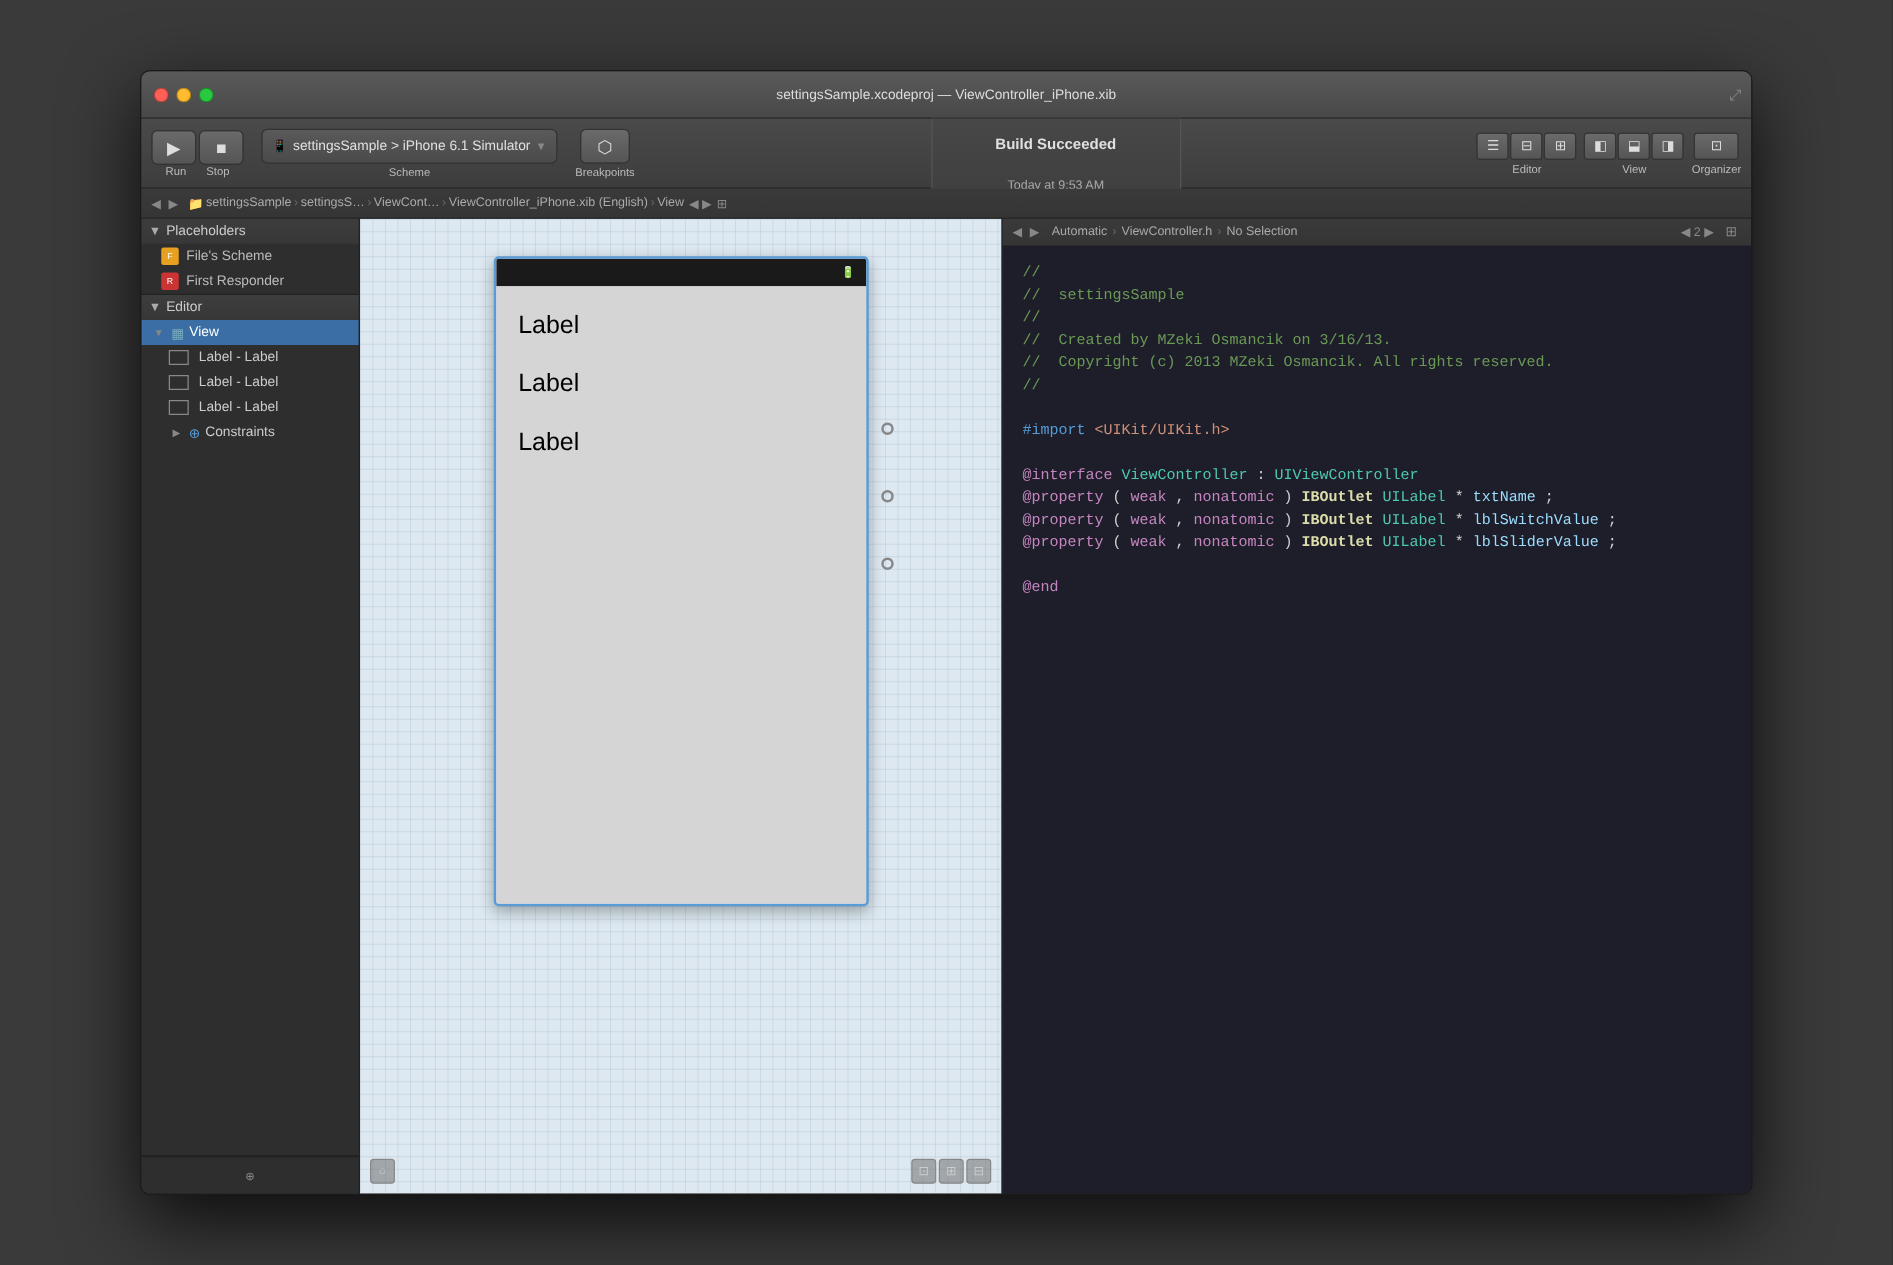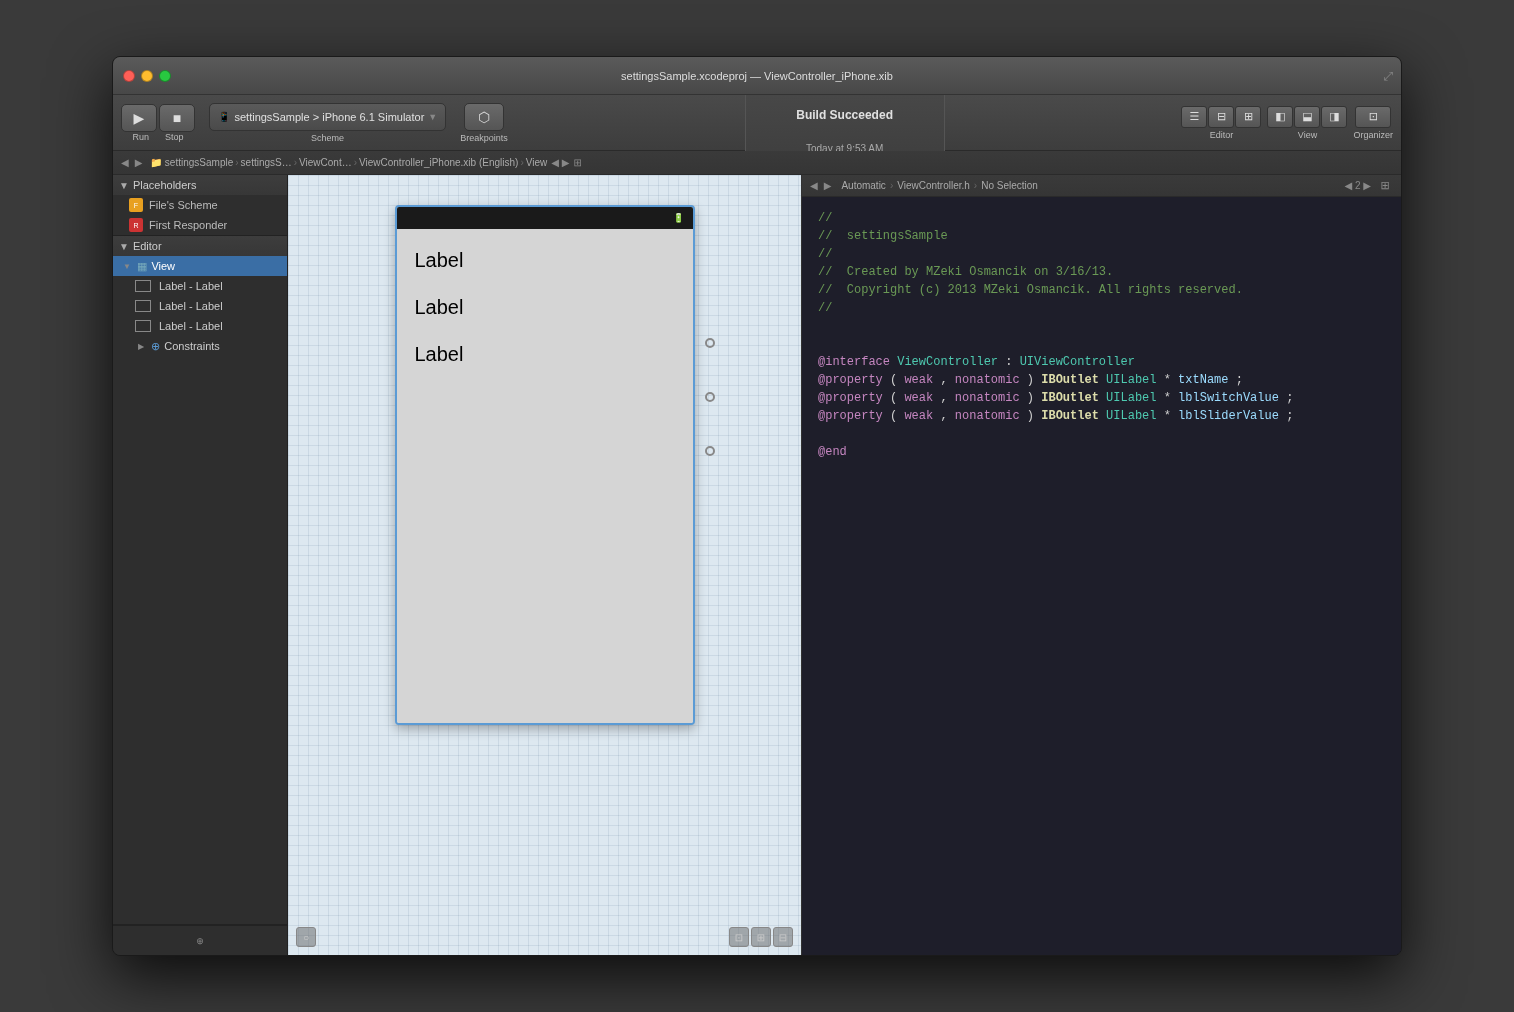--- a/index.html
+++ b/index.html
@@ -663,20 +663,25 @@
       </div>
 
       <div class="editor-code">
         <div><span class="code-comment">//</span></div>
         <div><span class="code-comment">//&nbsp;&nbsp;settingsSample</span></div>
         <div><span class="code-comment">//</span></div>
         <div><span class="code-comment">//&nbsp;&nbsp;Created by MZeki Osmancik on 3/16/13.</span></div>
         <div><span class="code-comment">//&nbsp;&nbsp;Copyright (c) 2013 MZeki Osmancik. All rights reserved.</span></div>
         <div><span class="code-comment">//</span></div>
         <div>&nbsp;</div>
+        <div>
+          <span class="code-import-keyword">#import</span>
+          <span style="color:#d0d0d0;"> </span>
+          <span class="code-string">&lt;UIKit/UIKit.h&gt;</span>
+        </div>
         <div>&nbsp;</div>
         <div>
           <span class="code-keyword">@interface</span>
           <span style="color:#4ec9b0;"> ViewController</span>
           <span style="color:#d0d0d0;"> : </span>
           <span class="code-type">UIViewController</span>
         </div>
         <div>
           <span class="code-keyword">@property</span>
           <span style="color:#d0d0d0;"> (</span>

